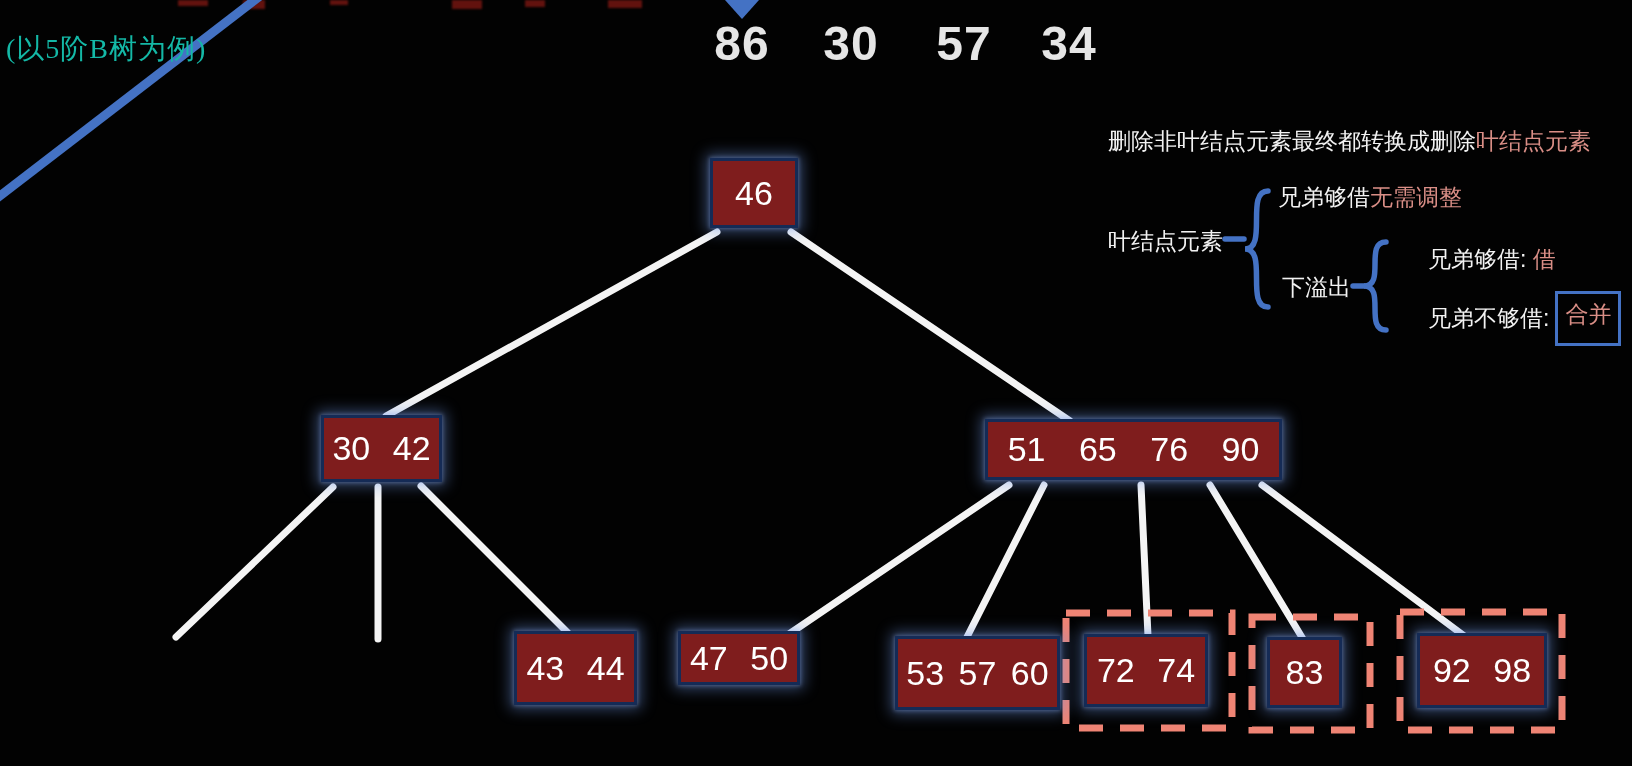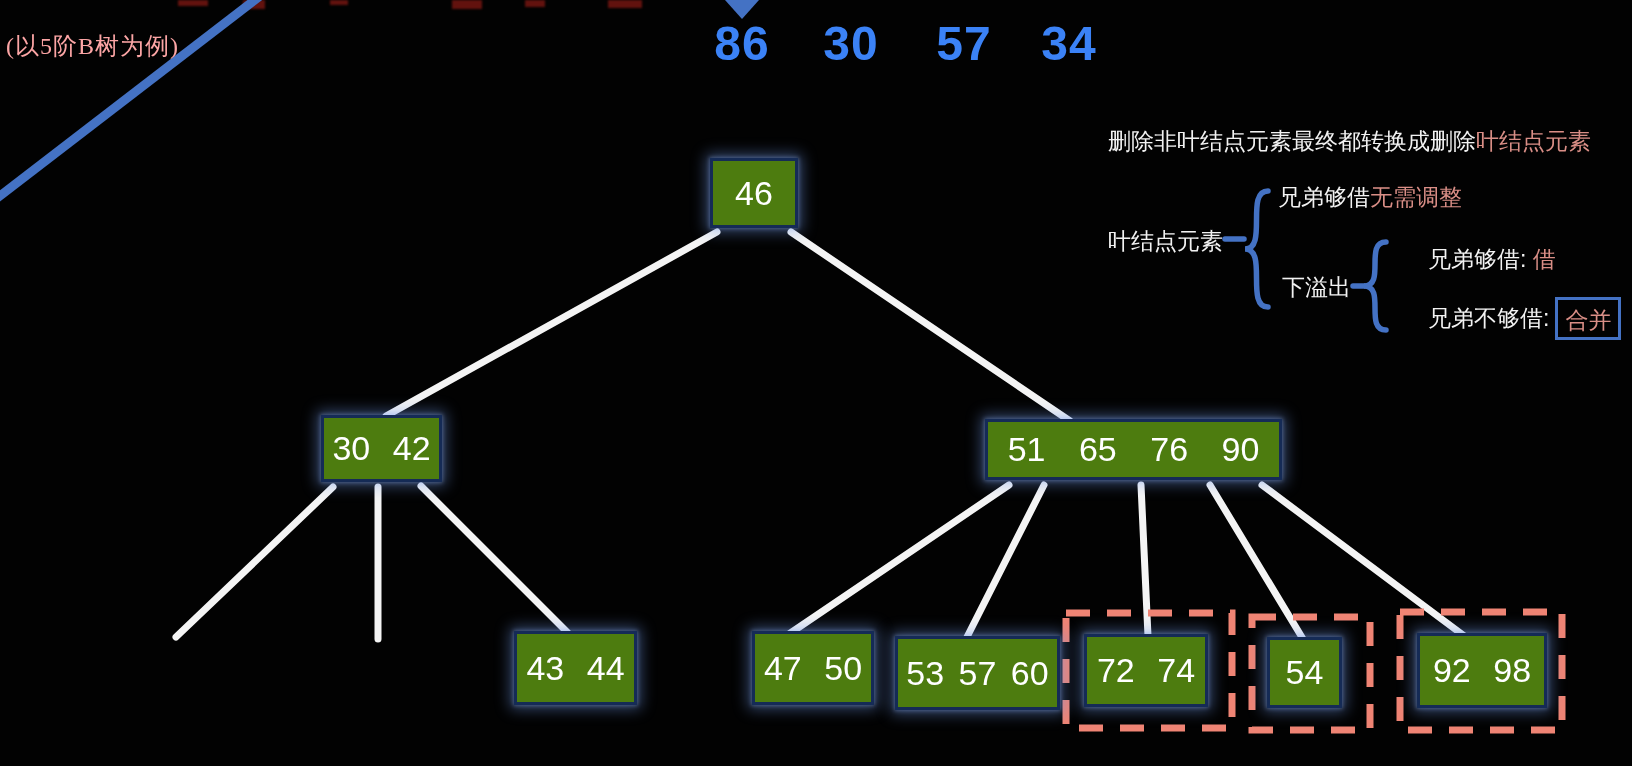--- a/index.html
+++ b/index.html
@@ -2,47 +2,47 @@
 <html><head>
 <meta charset="utf-8">
 <style>
   html,body{margin:0;padding:0;background:#000;}
   .stage{
     position:relative;width:1632px;height:766px;background:#020202;
     overflow:hidden;font-family:"Liberation Sans","DejaVu Sans",sans-serif;
   }
   
   .order-note{
-    position:absolute;left:6px;top:30px;color:#fca5a5;
+    position:absolute;left:6px;top:30px;color:#14b8a6;
     font-family:"Liberation Serif","DejaVu Serif",serif;
-    font-size:24px;letter-spacing:1px;
+    font-size:28px;letter-spacing:1px;
   }
   
   .red-crop i{position:absolute;top:0;background:#7a1712;opacity:.8;filter:blur(1px);display:block;}
   
   .seq-num{
     position:absolute;top:16px;transform:translateX(-50%);
-    color:#3b82f6;font-size:48px;font-weight:bold;letter-spacing:1px;
+    color:#e5e5e5;font-size:48px;font-weight:bold;letter-spacing:1px;
   }
   
   .node{
     position:absolute;display:flex;align-items:center;justify-content:center;
-    background:#4d7c0f;border:3px solid #152b56;box-sizing:border-box;
+    background:#7f1d1d;border:3px solid #152b56;box-sizing:border-box;
     color:#fff;font-size:34px;word-spacing:13px;
     box-shadow:0 0 14px 4px rgba(115,155,235,.45), 0 0 4px 1px rgba(150,185,255,.35);
   }
   .node.ws-lg{word-spacing:24px;}
   .node.ws-sm{word-spacing:5px;}
   
   .ann{position:absolute;color:#f2f2f2;font-size:23px;white-space:nowrap;}
   .ann .red{color:#d98e86;}
   .merge-line{display:flex;align-items:center;height:48px;}
   .merge-box{
     display:inline-block;border:3px solid #4472c4;color:#d98e86;
-    padding:5px 7px 1px;margin-left:6px;
+    padding:5px 7px 13px;margin-left:6px;
   }
   svg{position:absolute;left:0;top:0;pointer-events:none;}
 </style>
 </head>
 <body>
 
 <div class="stage">
 
   <div class="red-crop">
     <i style="left:178px;width:30px;height:6px"></i>
@@ -93,24 +93,24 @@
     <span class="seq-num" style="left:851px">30</span>
     <span class="seq-num" style="left:964px">57</span>
     <span class="seq-num" style="left:1069px">34</span>
   </div>
 
   <div class="node" style="left:710px;top:158px;width:88px;height:70px">46</div>
   <div class="node" style="left:321px;top:415px;width:121px;height:67px">30 42</div>
   <div class="node ws-lg" style="left:985px;top:419px;width:297px;height:61px">51 65 76 90</div>
 
   <div class="node" style="left:514px;top:631px;width:123px;height:74px">43 44</div>
-  <div class="node" style="left:752px;top:631px;width:122px;height:74px">47 50</div>
+  <div class="node" style="left:678px;top:631px;width:122px;height:54px">47 50</div>
   <div class="node ws-sm" style="left:895px;top:636px;width:165px;height:74px">53 57 60</div>
   <div class="node" style="left:1084px;top:634px;width:124px;height:73px">72 74</div>
-  <div class="node" style="left:1267px;top:637px;width:75px;height:71px">54</div>
+  <div class="node" style="left:1267px;top:637px;width:75px;height:71px">83</div>
   <div class="node" style="left:1417px;top:633px;width:130px;height:75px">92 98</div>
 
   <div class="ann" style="left:1108px;top:126px">
     <span>删除非叶结点元素最终都转换成删除</span><span class="red">叶结点元素</span>
   </div>
 
   <div class="ann" style="left:1108px;top:226px">叶结点元素</div>
 
   <div class="ann" style="left:1278px;top:182px">
     <span>兄弟够借</span><span class="red">无需调整</span>

